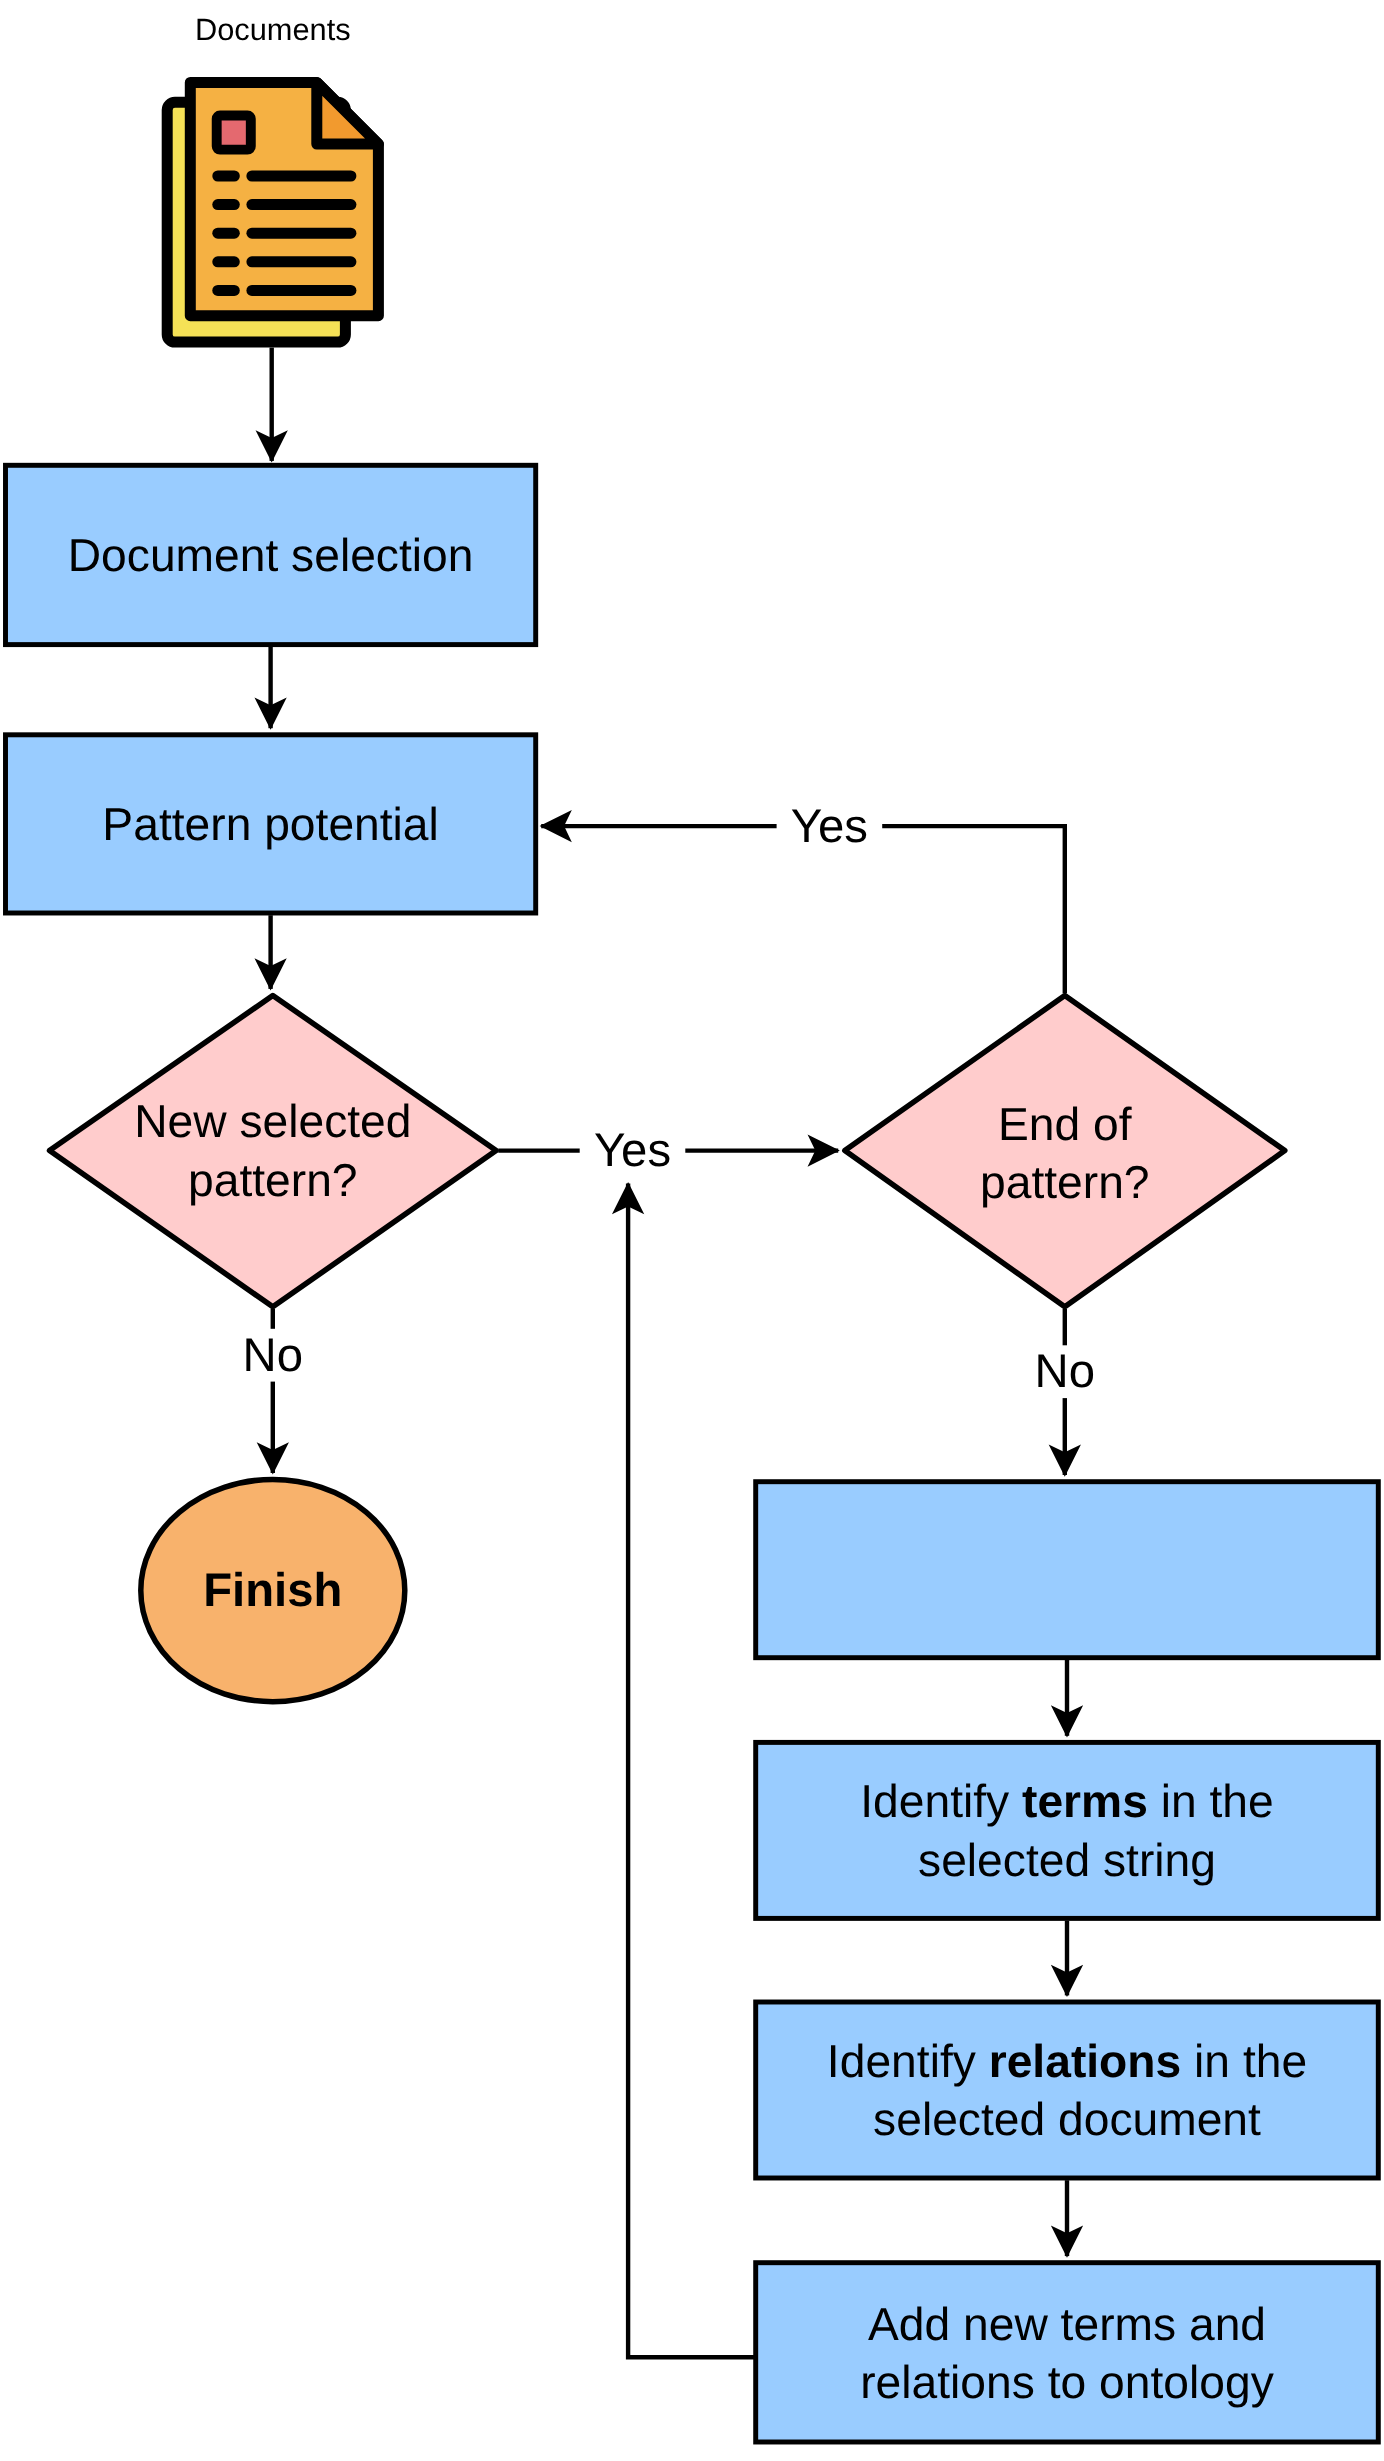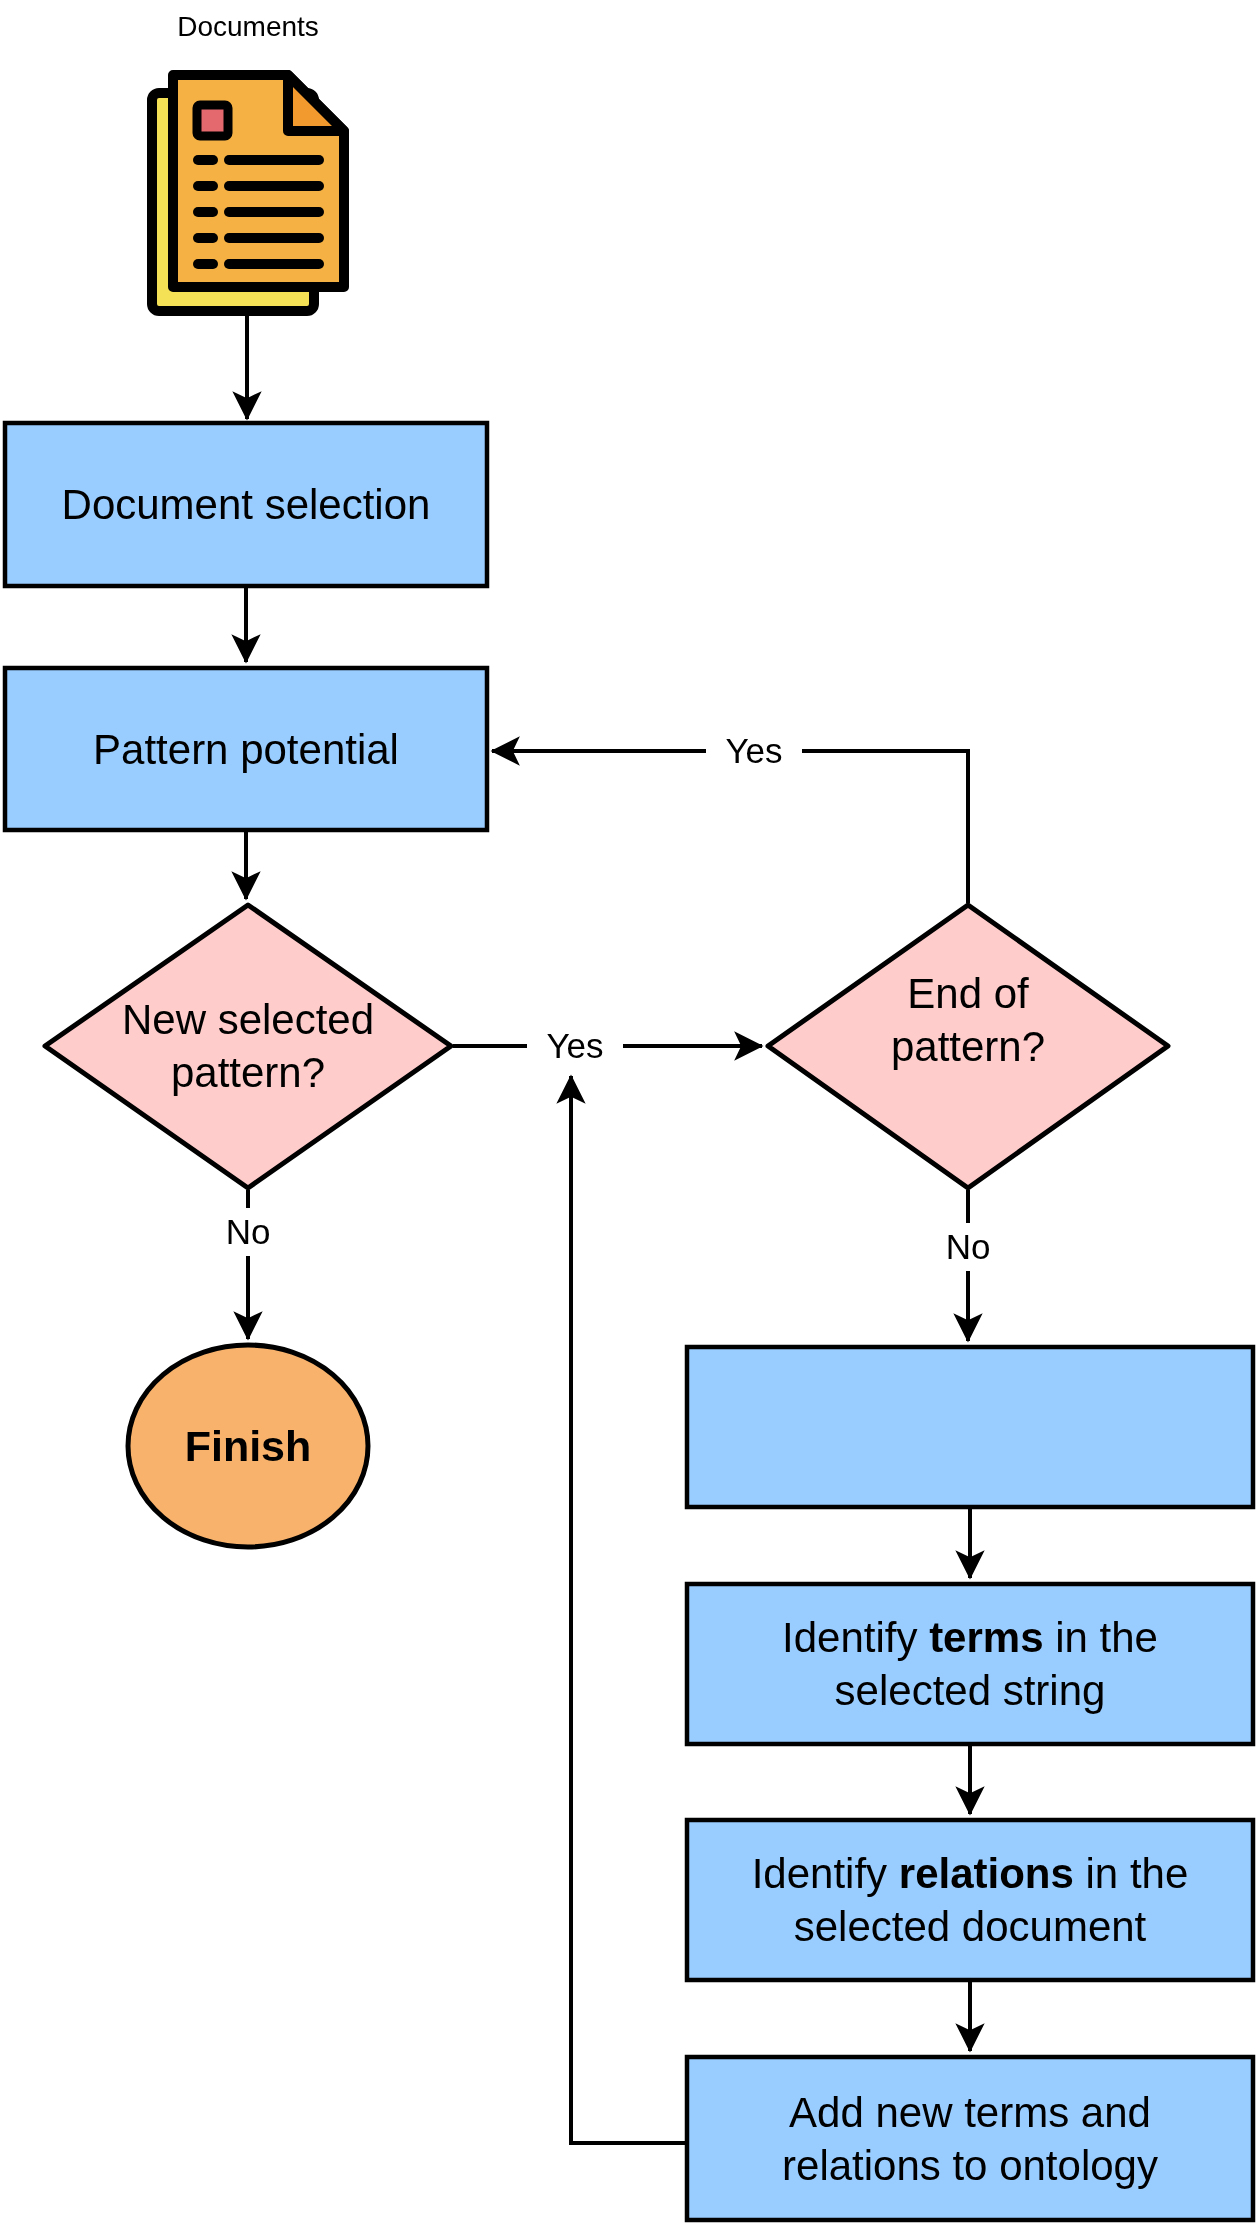--- a/index.html
+++ b/index.html
@@ -20,21 +20,21 @@
     font-size:42px;
     line-height:53px;
     white-space:nowrap;
   }
   .label .bold{font-weight:bold;}
   .edge-label{
     position:absolute;
     display:flex;align-items:center;justify-content:center;
     background:#ffffff;
     color:#000;
-    font-size:35px;
+    font-size:43px;
     white-space:nowrap;
   }
   .finish-label{font-weight:bold;font-size:43px;}
   .title-label{font-size:28px;text-align:center;}
 </style>
 </head>
 <body>
 
 <div class="canvas">
 
@@ -101,21 +101,21 @@
 
   <div class="label" style="left:5px;top:668px;width:482px;height:162px;">
     <span>Pattern potential</span>
   </div>
 
   <div class="label" style="left:60px;top:958px;width:376px;height:176px;">
     <span>New selected</span>
     <span>pattern?</span>
   </div>
 
-  <div class="label" style="left:780px;top:932px;width:376px;height:176px;">
+  <div class="label" style="left:780px;top:960px;width:376px;height:176px;">
     <span>End of</span>
     <span>pattern?</span>
   </div>
 
   <div class="label finish-label" style="left:128px;top:1345px;width:240px;height:202px;">
     <span>Finish</span>
   </div>
 
 
   <div class="label" style="left:687px;top:1584px;width:566px;height:160px;">

